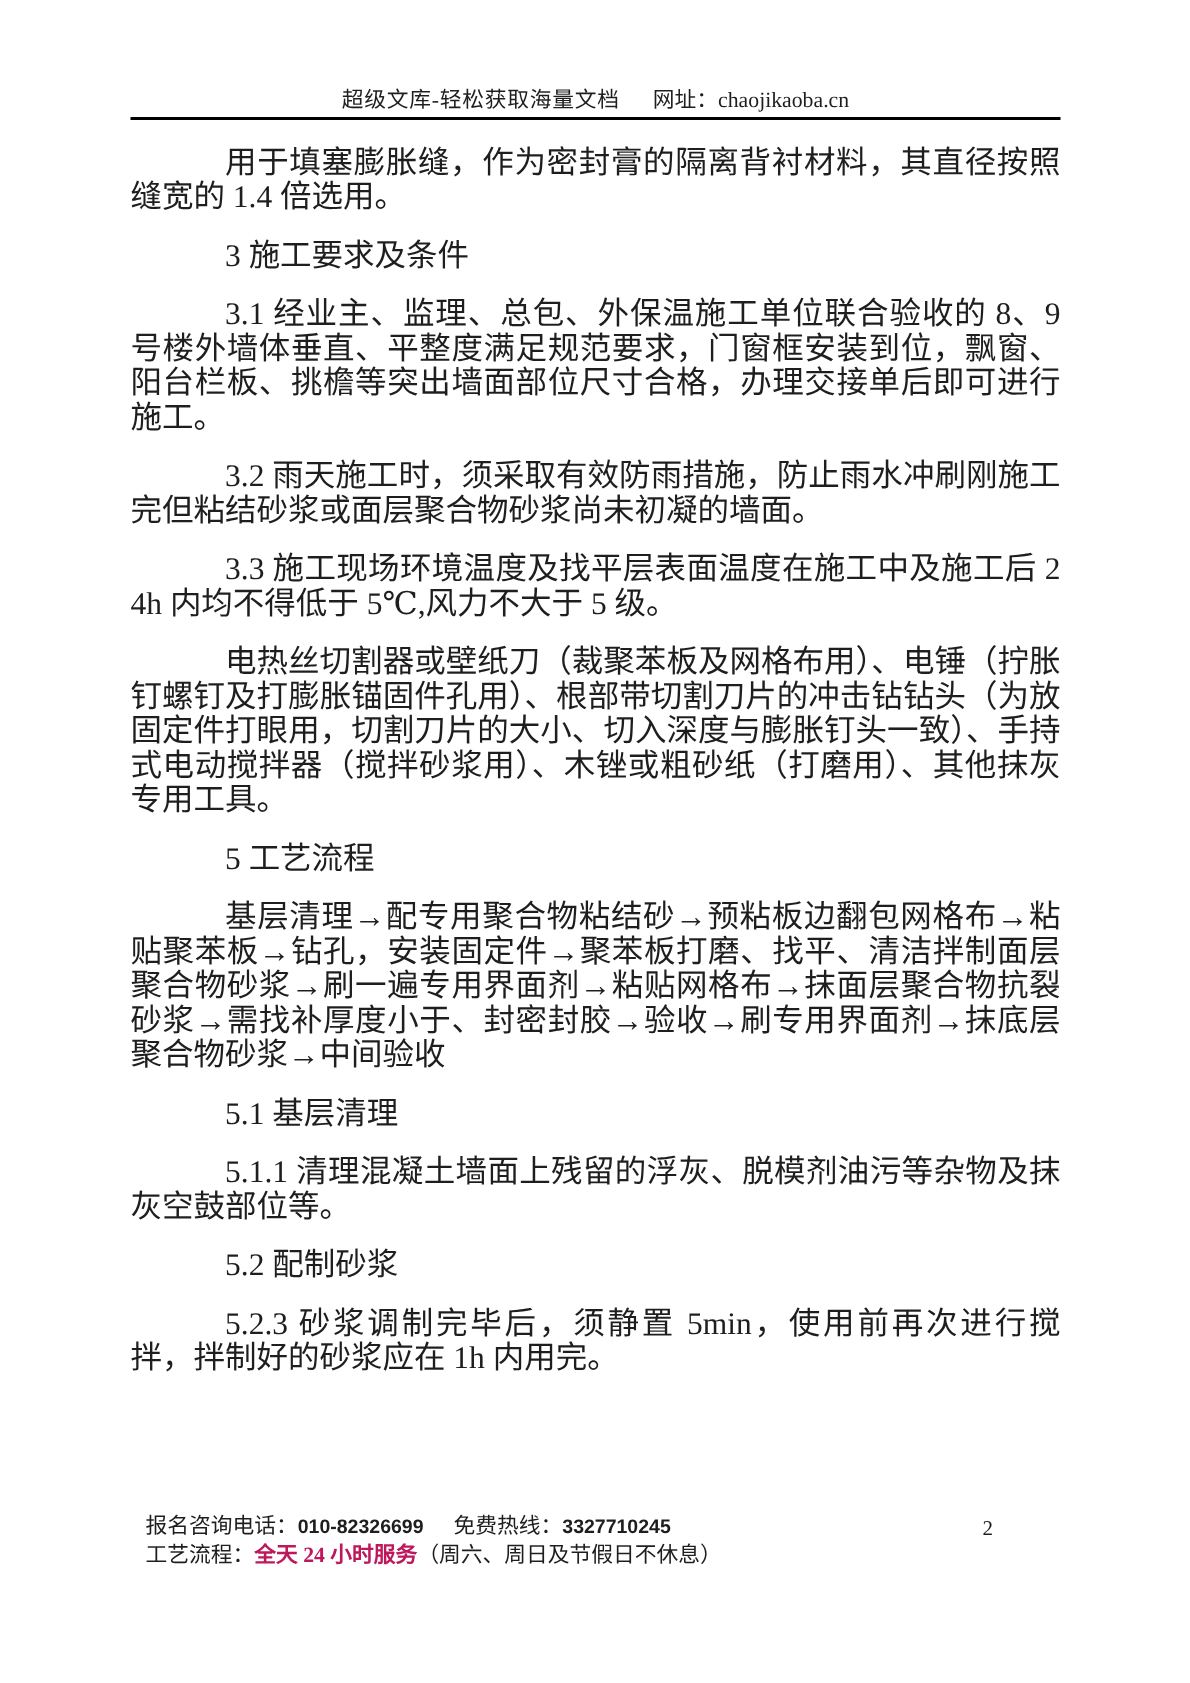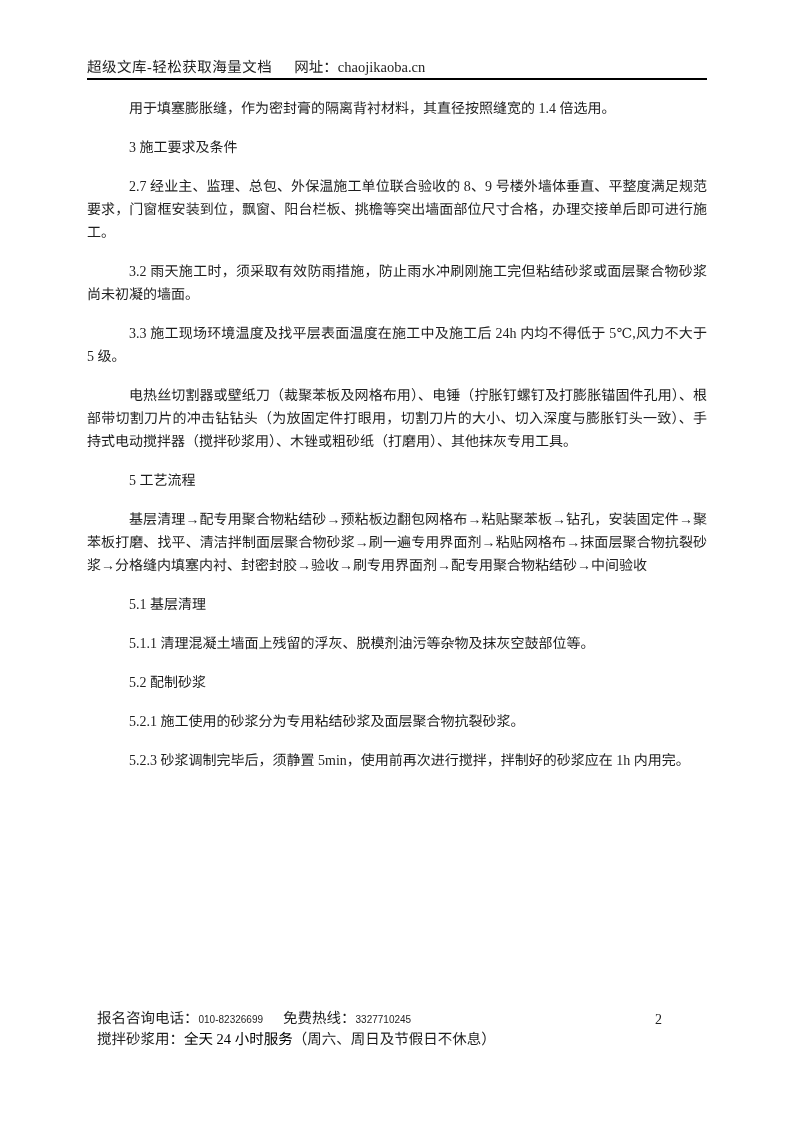--- a/index.html
+++ b/index.html
@@ -18,96 +18,95 @@
   }
   
   .doc-header {
     position: absolute;
     top: 0;
     left: 87px;
     right: 86px;
     padding-top: 59px;
     padding-bottom: 3px;
     border-bottom: 2px solid #000000;
-    text-align: left;
+    text-align: center;
     font-size: 14.5px;
     line-height: 16px;
     white-space: nowrap;
   }
   .doc-header .site-title { letter-spacing: 0.5px; }
   .doc-header .url-part { margin-left: 22px; }
   
   .doc-body {
     position: absolute;
     top: 97px;
     left: 87px;
     width: 620px;
   }
   .doc-body p {
-    font-size: 14px;
+    font-size: 21px;
     line-height: 23px;
     text-align: justify;
     text-indent: 3em;
     margin-bottom: 16px;
     word-break: break-all;
   }
   
   .doc-footer {
     position: absolute;
     left: 97px;
     top: 1009px;
     width: 560px;
     font-size: 14.5px;
     line-height: 18.5px;
   }
   .doc-footer .num {
     font-family: "Liberation Sans", "DejaVu Sans", sans-serif;
-    font-weight: normal;
-    font-size: 10px;
+    font-weight: bold;
+    font-size: 13px;
   }
   .doc-footer .gap { display: inline-block; width: 20px; }
-  .doc-footer .highlight { color: #000000; }
+  .doc-footer .highlight { color: #be185d; font-weight: bold; }
   .page-number {
     position: absolute;
     left: 655px;
     top: 1011px;
     font-size: 14px;
     line-height: 18px;
   }
 </style>
 </head>
 <body>
 
 <div class="page">
 
   <div class="doc-header">
     <span class="site-title">超级文库-轻松获取海量文档</span><span class="url-part"><span>网址：</span><span>chaojikaoba.cn</span></span>
   </div>
 
   <div class="doc-body">
     <p>用于填塞膨胀缝，作为密封膏的隔离背衬材料，其直径按照缝宽的 1.4 倍选用。</p>
     <p>3 施工要求及条件</p>
-    <p>2.7 经业主、监理、总包、外保温施工单位联合验收的 8、9 号楼外墙体垂直、平整度满足规范要求，门窗框安装到位，飘窗、阳台栏板、挑檐等突出墙面部位尺寸合格，办理交接单后即可进行施工。</p>
+    <p>3.1 经业主、监理、总包、外保温施工单位联合验收的 8、9 号楼外墙体垂直、平整度满足规范要求，门窗框安装到位，飘窗、阳台栏板、挑檐等突出墙面部位尺寸合格，办理交接单后即可进行施工。</p>
     <p>3.2 雨天施工时，须采取有效防雨措施，防止雨水冲刷刚施工完但粘结砂浆或面层聚合物砂浆尚未初凝的墙面。</p>
     <p>3.3 施工现场环境温度及找平层表面温度在施工中及施工后 24h 内均不得低于 5℃,风力不大于 5 级。</p>
     <p>电热丝切割器或壁纸刀（裁聚苯板及网格布用）、电锤（拧胀钉螺钉及打膨胀锚固件孔用）、根部带切割刀片的冲击钻钻头（为放固定件打眼用，切割刀片的大小、切入深度与膨胀钉头一致）、手持式电动搅拌器（搅拌砂浆用）、木锉或粗砂纸（打磨用）、其他抹灰专用工具。</p>
     <p>5 工艺流程</p>
-    <p>基层清理→配专用聚合物粘结砂→预粘板边翻包网格布→粘贴聚苯板→钻孔，安装固定件→聚苯板打磨、找平、清洁拌制面层聚合物砂浆→刷一遍专用界面剂→粘贴网格布→抹面层聚合物抗裂砂浆→分格缝内填塞内衬、封密封胶→验收→刷专用界面剂→配专用聚合物粘结砂→中间验收</p>
+    <p>基层清理→配专用聚合物粘结砂→预粘板边翻包网格布→粘贴聚苯板→钻孔，安装固定件→聚苯板打磨、找平、清洁拌制面层聚合物砂浆→刷一遍专用界面剂→粘贴网格布→抹面层聚合物抗裂砂浆→需找补厚度小于、封密封胶→验收→刷专用界面剂→抹底层聚合物砂浆→中间验收</p>
     <p>5.1 基层清理</p>
     <p>5.1.1 清理混凝土墙面上残留的浮灰、脱模剂油污等杂物及抹灰空鼓部位等。</p>
     <p>5.2 配制砂浆</p>
-    <p>5.2.1 施工使用的砂浆分为专用粘结砂浆及面层聚合物抗裂砂浆。</p>
     <p>5.2.3 砂浆调制完毕后，须静置 5min，使用前再次进行搅拌，拌制好的砂浆应在 1h 内用完。</p>
 
   </div>
 
   <div class="doc-footer">
     <div>
       <span>报名咨询电话：</span><span class="num">010-82326699</span><span class="gap"></span><span>免费热线：</span><span class="num">3327710245</span>
     </div>
     <div>
-      <span>搅拌砂浆用：</span><span class="highlight">全天 24 小时服务</span><span>（周六、周日及节假日不休息）</span>
+      <span>工艺流程：</span><span class="highlight">全天 24 小时服务</span><span>（周六、周日及节假日不休息）</span>
     </div>
   </div>
 
   <div class="page-number">2</div>
 
 </div>
 
 </body></html>

